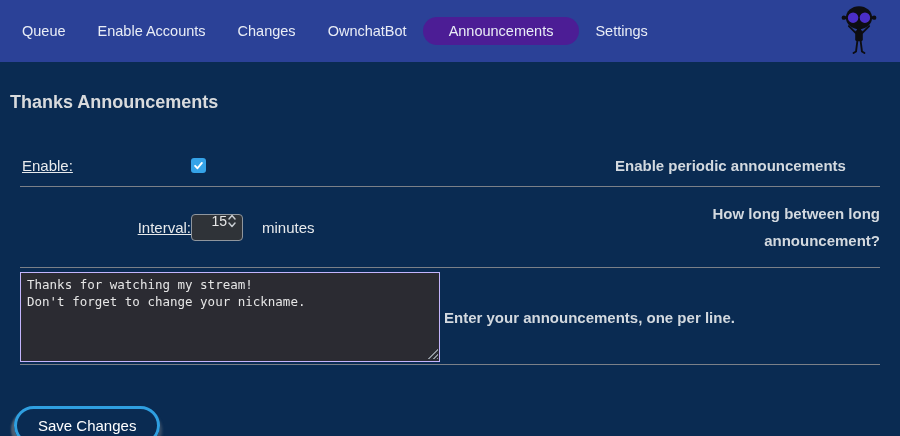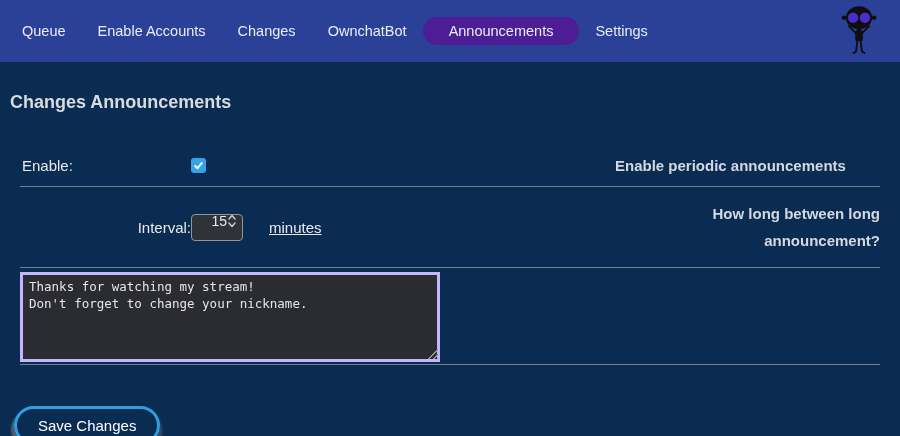--- a/index.html
+++ b/index.html
@@ -71,20 +71,21 @@
   .row-interval{padding:13px 0;text-align:right;}
   .row-announcements{padding:4px 0 2px;}
 
   .col-label{
     width:171px;
     flex:0 0 171px;
     padding-left:2px;
     color:#e8eaec;
     font-size:15px;
     box-sizing:border-box;
+    text-decoration:underline;
   }
   .col-control{
     width:424px;
     flex:0 0 424px;
     display:flex;
     align-items:center;
   }
   .col-help{
     flex:1 1 auto;
     color:#d3d9df;
@@ -112,29 +113,29 @@
     border-radius:4px;
     display:flex;align-items:center;
     padding:0 5px 12px 7px;
     color:#e8e8e8;
     font-size:14px;
     cursor:text;
   }
   .number-input .value{flex:1 1 auto;}
   .stepper{display:flex;flex-direction:column;align-items:center;cursor:pointer;}
   .stepper svg{display:block;}
-  .unit-label{margin-left:26px;color:#e8eaec;font-size:15px;text-decoration:underline;}
+  .unit-label{margin-left:19px;color:#e8eaec;font-size:15px;}
 
   
   .textarea-wrap{position:relative;display:inline-block;}
   .announcements-textarea{
     width:420px;height:90px;
     box-sizing:border-box;
     background:#2b2b32;
-    border:3px solid #c4b5fd;
+    border:1px solid #c4b5fd;
     color:#e6e6e6;
     font-family:"DejaVu Sans Mono",monospace;
     font-size:12.5px;
     line-height:17px;
     padding:3px 6px;
     resize:none;
     outline:none;
     display:block;
   }
   .resize-handle{
@@ -192,21 +193,21 @@
       <path d="M28 33 L20 25" stroke="#0d0d12" stroke-width="2.2" stroke-linecap="round" fill="none"></path>
       <path d="M36 33 L44 25" stroke="#0d0d12" stroke-width="2.2" stroke-linecap="round" fill="none"></path>
 
       <path d="M30 43 L28.5 55 M28.5 55 L25.5 57" stroke="#0d0d12" stroke-width="2.2" stroke-linecap="round" fill="none"></path>
       <path d="M34 43 L35.5 55 M35.5 55 L38.5 57" stroke="#0d0d12" stroke-width="2.2" stroke-linecap="round" fill="none"></path>
     </svg>
   </div>
 </div>
 
 
-<div class="page-title">Changes Announcements</div>
+<div class="page-title">Thanks Announcements</div>
 
 <div class="form-table">
 
   <div class="form-row row-enable">
     <div class="col-label">Enable:</div>
     <div class="col-control">
       <div class="checkbox" role="checkbox" aria-checked="true">
         <svg viewBox="0 0 12 12">
           <path d="M2.3 6.4 L4.9 9 L9.7 3.2" stroke="#ffffff" stroke-width="2.1" fill="none" stroke-linecap="round" stroke-linejoin="round"></path>
         </svg>
@@ -235,20 +236,21 @@
   </div>
 
   <div class="form-row row-announcements">
     <div class="col-control">
       <span class="textarea-wrap">
         <textarea class="announcements-textarea" spellcheck="false" style="">Thanks for watching my stream!
 Don't forget to change your nickname.</textarea>
         <span class="resize-handle"></span>
       </span>
     </div>
+    <div class="col-help">Enter your announcements, one per line.</div>
   </div>
 
 </div>
 
 <button class="save-btn">Save Changes</button>
 
 
 
 
 </body></html>

